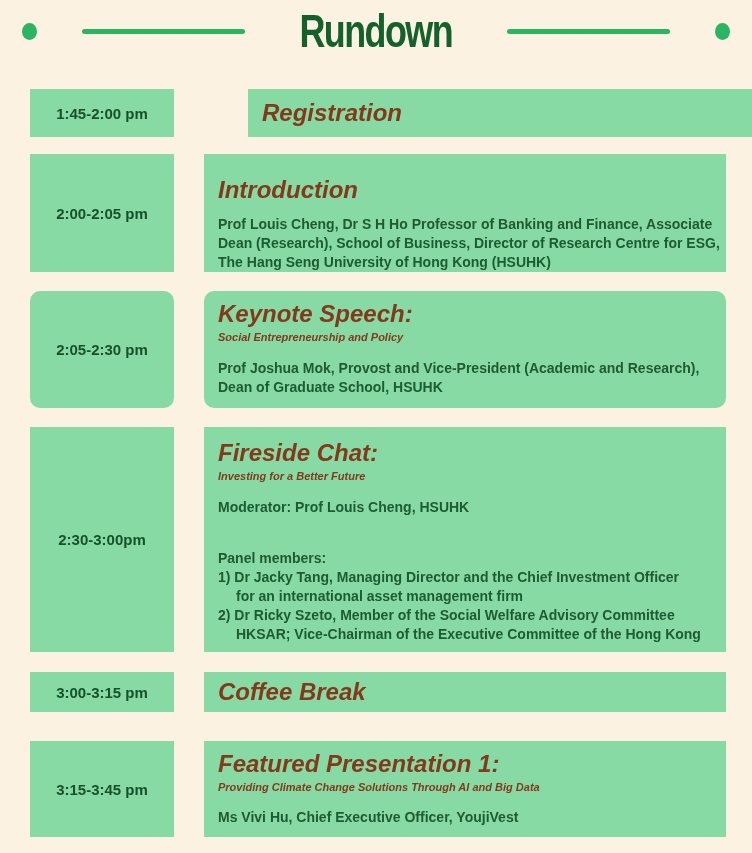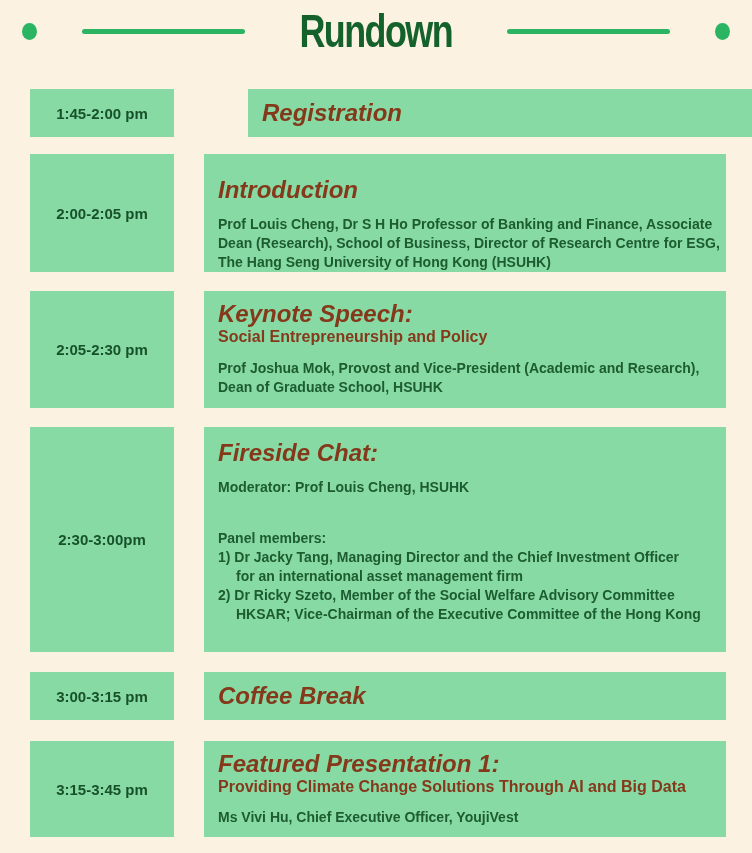--- a/index.html
+++ b/index.html
@@ -30,35 +30,35 @@
   .row{position:absolute;left:30px;display:flex;}
   .time-block{
     width:144px;flex:0 0 144px;margin-right:30px;background:var(--block-green);
     display:flex;align-items:center;justify-content:center;
   }
   .time-label{font-size:15px;font-weight:bold;color:var(--time-green);white-space:nowrap;}
   .session-block{width:522px;flex:0 0 522px;background:var(--block-green);padding:10px 12px 10px 14px;}
   .session-block.center{display:flex;align-items:center;padding-top:0;padding-bottom:0;}
 
   .session-title{font-size:24px;font-weight:bold;font-style:italic;color:var(--heading-brown);line-height:26px;}
-  .session-subtitle{font-size:16px;font-weight:bold;color:var(--heading-brown);line-height:20px;}
+  .session-subtitle{font-size:11px;font-weight:bold;font-style:italic;color:var(--heading-brown);line-height:20px;}
   .session-body{margin-top:12px;}
   .body-line{font-size:14px;font-weight:bold;color:var(--body-green);line-height:19px;white-space:nowrap;}
   .moderator-line{margin-top:12px;}
   .panel-label{margin-top:32px;}
   .panel-item .cont{padding-left:18px;}
 
   
   #row0{top:89px;gap:44px;}  #row0 .time-block,#row0 .session-block{height:48px;}
   #row1{top:154px;} #row1 .time-block,#row1 .session-block{height:118px;}
   #row1 .session-block{padding-top:23px;}
-  #row2{top:291px;} #row2 .time-block,#row2 .session-block{height:117px;}
+  #row2{top:291px;} #row2 .time-block,#row2 .session-block{height:117px;border-radius:10px;}
   #row3{top:427px;} #row3 .time-block,#row3 .session-block{height:225px;}
   #row3 .session-block{padding-top:13px;}
-  #row4{top:672px;} #row4 .time-block,#row4 .session-block{height:48px;}
+  #row4{top:672px;} #row4 .time-block,#row4 .session-block{height:40px;}
   #row5{top:741px;} #row5 .time-block,#row5 .session-block{height:96px;}
   #row5 .session-body{margin-top:11px;}
 </style>
 </head>
 <body>
 
 <div class="page">
 
   <div class="header">
     <span class="dot"></span>
@@ -104,20 +104,21 @@
       </div>
     </div>
   </div>
 
   <div class="row" id="row3">
     <div class="time-block">
       <span class="time-label">2:30-3:00pm</span>
     </div>
     <div class="session-block">
       <div class="session-title">Fireside Chat:</div>
+      <div class="session-subtitle">Investing for a Better Future</div>
       <div class="body-line moderator-line">Moderator: Prof Louis Cheng, HSUHK</div>
       <div class="body-line panel-label">Panel members:</div>
       <div class="panel-item">
         <div class="body-line">1) Dr Jacky Tang, Managing Director and the Chief Investment Officer</div>
         <div class="body-line cont">for an international asset management firm</div>
       </div>
       <div class="panel-item">
         <div class="body-line">2) Dr Ricky Szeto, Member of the Social Welfare Advisory Committee</div>
         <div class="body-line cont">HKSAR; Vice-Chairman of the Executive Committee of the Hong Kong</div>
       </div>

